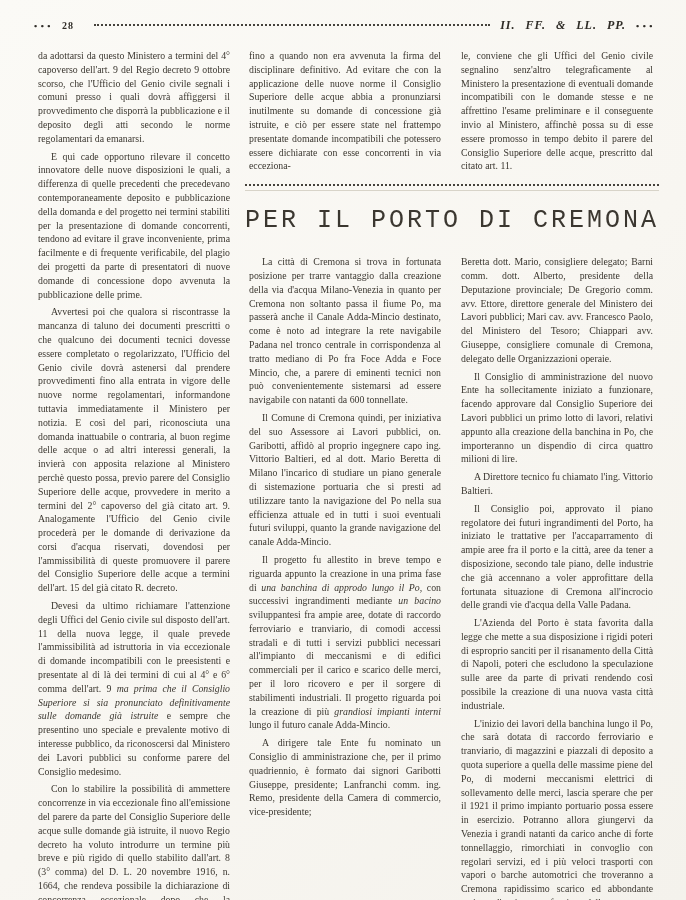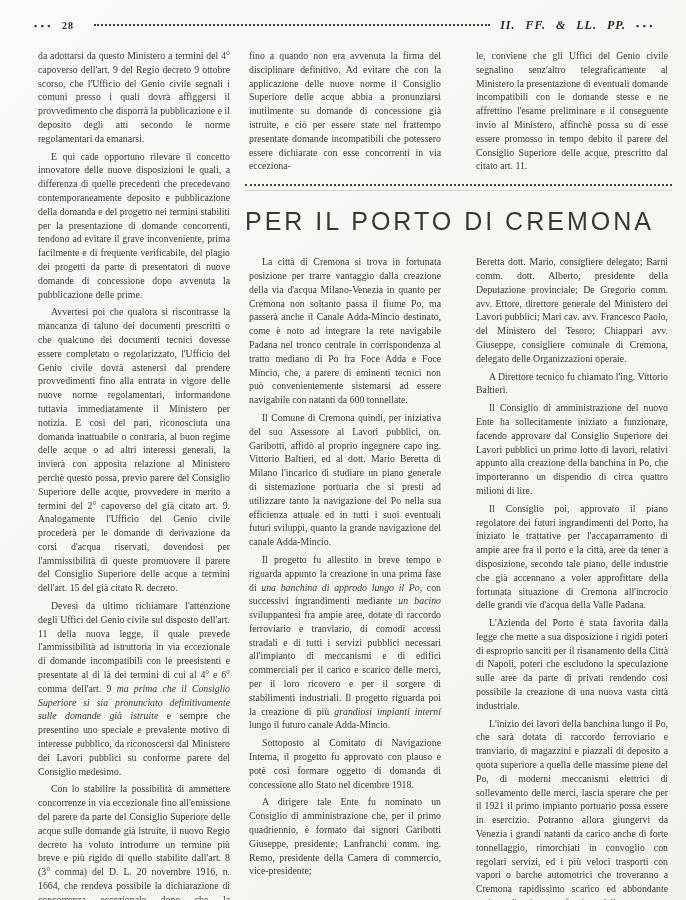--- a/index.html
+++ b/index.html
@@ -19,29 +19,29 @@
     letter-spacing:1px;
     margin-bottom:12px;
   }
   .mast-dots { font-size:9px; letter-spacing:3.5px; color:#2f2c27; white-space:nowrap; }
   .pagenum { margin:0 10px 0 8px; font-size:10px; }
   .leader { flex:1; height:0; border-bottom:2px dotted #45423c; margin:0 10px; transform:translateY(-1px); }
   .journal { white-space:nowrap; word-spacing:6px; margin-right:10px; font-size:12px;font-style:italic; }
   .content { display:flex; gap:11px; }
   .col { width:200px; flex:0 0 200px; }
   .right { flex:1; display:flex; flex-direction:column; }
-  .controw, .artrow { display:flex; gap:27px; }
+  .controw, .artrow { display:flex; gap:12px; }
   .separator {
     margin:7px 0 2px;
     height:4px;
     border-top:2px dotted #45423c;
     border-bottom:1px solid #d8d4c9;
   }
   .title {
-    font-family:Liberation Sans, sans-serif;
+    font-family:Liberation Mono, monospace;
     font-weight:400;
     font-size:25px;
     line-height:34px;
     letter-spacing:3px;
     color:#3b3730;
     margin:11px 0 13px;
     white-space:nowrap;
   }
   .para {
     margin:4px;
@@ -87,27 +87,26 @@
 
       <div class="separator"></div>
 
       <h1 class="title">PER IL PORTO DI CREMONA</h1>
 
       <div class="artrow">
         <div class="col">
             <p class="para indent"><span>La città di Cremona si trova in fortunata posizione per trarre vantaggio dalla creazione della via d'acqua Milano-Venezia in quanto per Cremona non soltanto passa il fiume Po, ma passerà anche il Canale Adda-Mincio destinato, come è noto ad integrare la rete navigabile Padana nel tronco centrale in corrispondenza al tratto mediano di Po fra Foce Adda e Foce Mincio, che, a parere di eminenti tecnici non può convenientemente sistemarsi ad essere navigabile con natanti da 600 tonnellate.</span></p>
             <p class="para indent"><span>Il Comune di Cremona quindi, per iniziativa del suo Assessore ai Lavori pubblici, on. Garibotti, affidò al proprio ingegnere capo ing. Vittorio Baltieri, ed al dott. Mario Beretta di Milano l'incarico di studiare un piano generale di sistemazione portuaria che si presti ad utilizzare tanto la navigazione del Po nella sua efficienza attuale ed in tutti i suoi eventuali futuri sviluppi, quanto la grande navigazione del canale Adda-Mincio.</span></p>
             <p class="para indent"><span>Il progetto fu allestito in breve tempo e riguarda appunto la creazione in una prima fase di </span><span class="it">una banchina di approdo lungo il Po</span><span>, con successivi ingrandimenti mediante </span><span class="it">un bacino</span><span> sviluppantesi fra ampie aree, dotate di raccordo ferroviario e tranviario, di comodi accessi stradali e di tutti i servizi pubblici necessari all'impianto di meccanismi e di edifici commerciali per il carico e scarico delle merci, per il loro ricovero e per il sorgere di stabilimenti industriali. Il progetto riguarda poi la creazione di più </span><span class="it">grandiosi impianti interni</span><span> lungo il futuro canale Adda-Mincio.</span></p>
-            <p class="para indent"><span>Sottoposto al Comitato di Navigazione Interna, il progetto fu approvato con plauso e potè così formare oggetto di domanda di concessione allo Stato nel dicembre 1918.</span></p>
             <p class="para indent"><span>A dirigere tale Ente fu nominato un Consiglio di amministrazione che, per il primo quadriennio, è formato dai signori Garibotti Giuseppe, presidente; Lanfranchi comm. ing. Remo, presidente della Camera di commercio, vice-presidente;</span></p>
           </div>
         <div class="col">
             <p class="para"><span>Beretta dott. Mario, consigliere delegato; Barni comm. dott. Alberto, presidente della Deputazione provinciale; De Gregorio comm. avv. Ettore, direttore generale del Ministero dei Lavori pubblici; Mari cav. avv. Francesco Paolo, del Ministero del Tesoro; Chiappari avv. Giuseppe, consigliere comunale di Cremona, delegato delle Organizzazioni operaie.</span></p>
+            <p class="para indent"><span>Il Consiglio di amministrazione del nuovo Ente ha sollecitamente iniziato a funzionare, facendo approvare dal Consiglio Superiore dei Lavori pubblici un primo lotto di lavori, relativi appunto alla creazione della banchina in Po, che importeranno un dispendio di circa quattro milioni di lire.</span></p>
             <p class="para indent"><span>A Direttore tecnico fu chiamato l'ing. Vittorio Baltieri.</span></p>
-            <p class="para indent"><span>Il Consiglio di amministrazione del nuovo Ente ha sollecitamente iniziato a funzionare, facendo approvare dal Consiglio Superiore dei Lavori pubblici un primo lotto di lavori, relativi appunto alla creazione della banchina in Po, che importeranno un dispendio di circa quattro milioni di lire.</span></p>
             <p class="para indent"><span>Il Consiglio poi, approvato il piano regolatore dei futuri ingrandimenti del Porto, ha iniziato le trattative per l'accaparramento di ampie aree fra il porto e la città, aree da tener a disposizione, secondo tale piano, delle industrie che già accennano a voler approfittare della fortunata situazione di Cremona all'incrocio delle grandi vie d'acqua della Valle Padana.</span></p>
             <p class="para indent"><span>L'Azienda del Porto è stata favorita dalla legge che mette a sua disposizione i rigidi poteri di esproprio sanciti per il risanamento della Città di Napoli, poteri che escludono la speculazione sulle aree da parte di privati rendendo così possibile la creazione di una nuova vasta città industriale.</span></p>
             <p class="para indent"><span>L'inizio dei lavori della banchina lungo il Po, che sarà dotata di raccordo ferroviario e tranviario, di magazzini e piazzali di deposito a quota superiore a quella delle massime piene del Po, di moderni meccanismi elettrici di sollevamento delle merci, lascia sperare che per il 1921 il primo impianto portuario possa essere in esercizio. Potranno allora giungervi da Venezia i grandi natanti da carico anche di forte tonnellaggio, rimorchiati in convoglio con regolari servizi, ed i più veloci trasporti con vapori o barche automotrici che troveranno a Cremona rapidissimo scarico ed abbondante carico di ritorno, fornito dalle numerose industrie locali e dalla vasta regione che costituisce l'entroterra del nuovo porto.</span></p>
           </div>
       </div>
     </div>
   </div>
 </div>
 
 </body></html>

